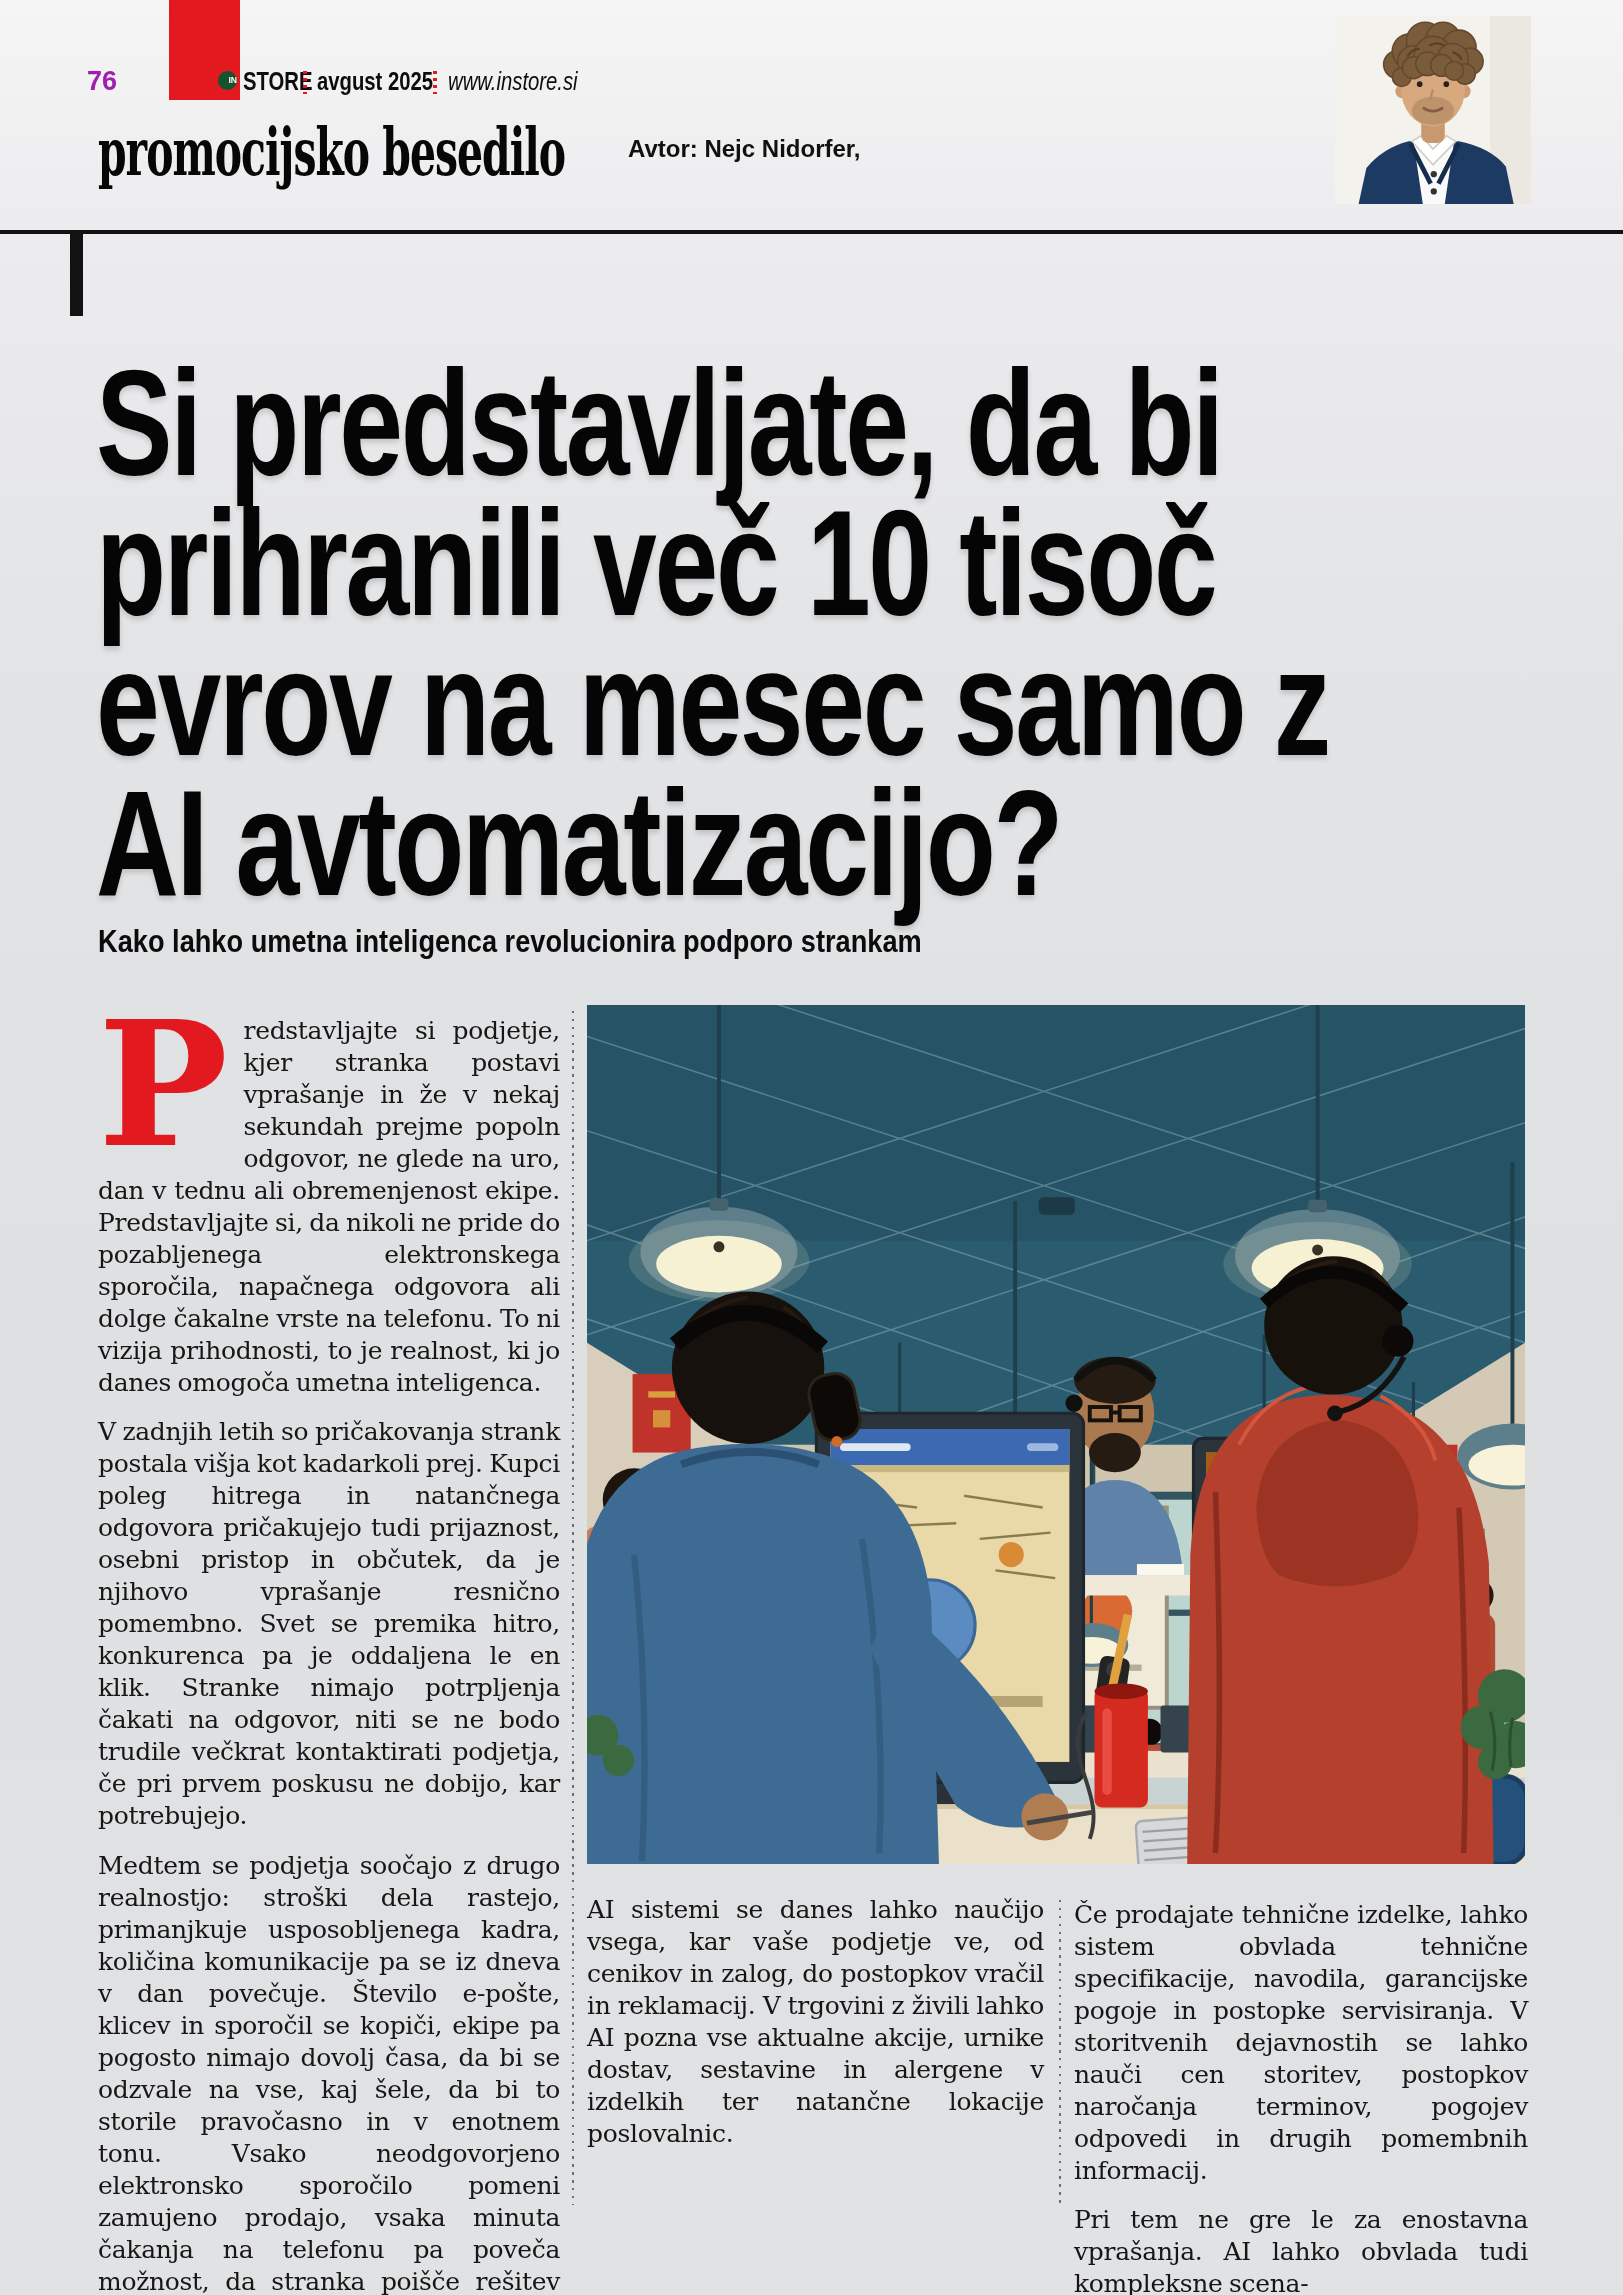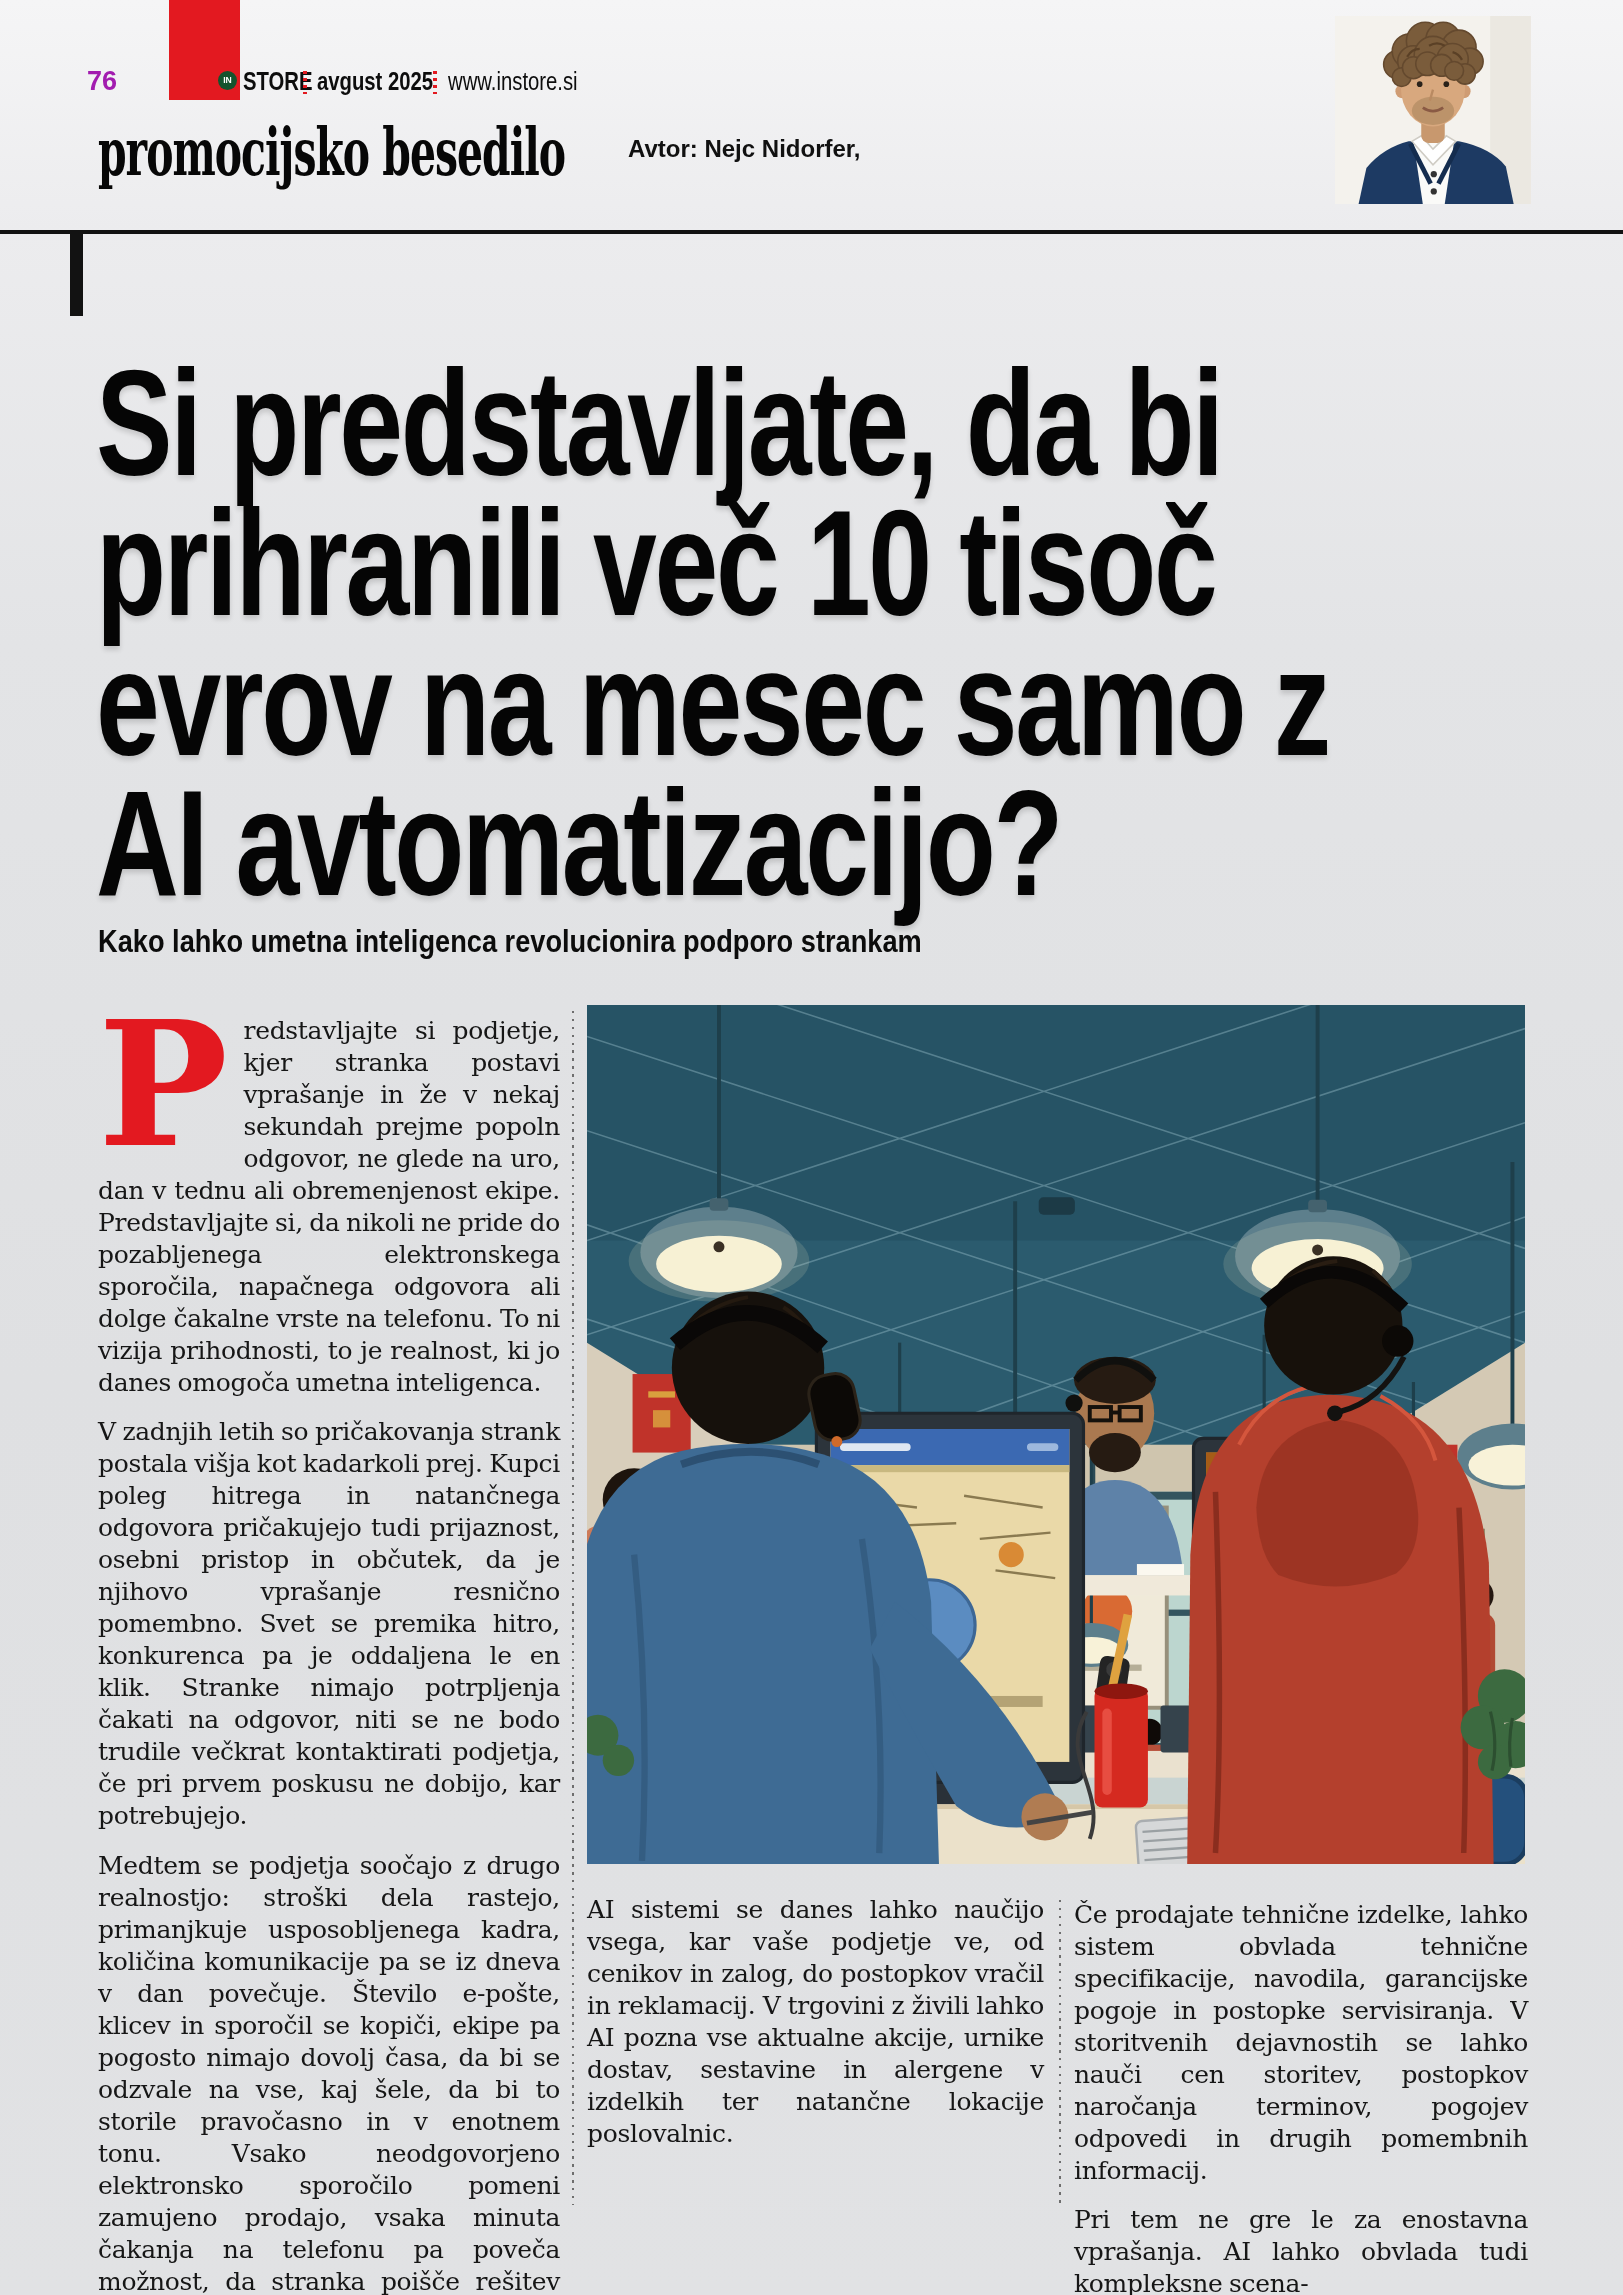--- a/index.html
+++ b/index.html
@@ -6,24 +6,24 @@
   body{
     width:1623px;height:2295px;position:relative;overflow:hidden;
     background:linear-gradient(180deg,#f5f5f6 0%,#ececee 10%,#e3e4e6 28%,#dfe0e2 60%,#e1e2e4 100%);
     font-family:"Liberation Sans",sans-serif;color:#141414;
   }
   .abs{position:absolute;}
   
   .pagenum{left:87px;top:68px;font:700 27px/1 "Liberation Sans",sans-serif;color:#a21caf;}
   .redblock{left:169px;top:0;width:71px;height:100px;background:#e31920;}
   .incircle{left:218px;top:71px;width:19px;height:19px;border-radius:50%;background:#14532d;color:#fff;
-            font:700 8.6px/19px "Liberation Sans",sans-serif;text-align:center;letter-spacing:0;}
+            font:700 8.6px/19px "Liberation Sans",sans-serif;text-align:right;letter-spacing:0;}
   .hword{top:68px;font:700 26px/1.05 "Liberation Sans",sans-serif;color:#0d0d0d;white-space:nowrap;}
   .hword>span{display:inline-block;transform:scaleX(.78);transform-origin:0 50%;}
-  .site{font-weight:400;}
+  .site{font-weight:400;font-style:italic;}
   .rsep{top:71px;width:3.9px;height:23px;
         background-image:repeating-linear-gradient(180deg,#e31920 0 3.1px,transparent 3.1px 7px);}
   .sectionlabel{left:98px;top:119px;font:700 66px/1 "DejaVu Serif",serif;color:#070707;
         white-space:nowrap;transform:scaleX(.62);transform-origin:0 0;letter-spacing:-1.6px;}
   .author{left:628px;top:134px;width:703px;text-align:left;color:#111;}
   .author .a1{font:700 24px/29px "Liberation Sans",sans-serif;}
   .author .a2{font:400 23.6px/29px "Liberation Sans",sans-serif;}
   .portrait{left:1335px;top:15.7px;width:196px;height:188px;background:#f4f2ed;}
   .rule{left:0;top:230px;width:1623px;height:3.9px;background:#121212;}
   .hangbar{left:70px;top:230px;width:13.4px;height:86px;background:#121212;}

